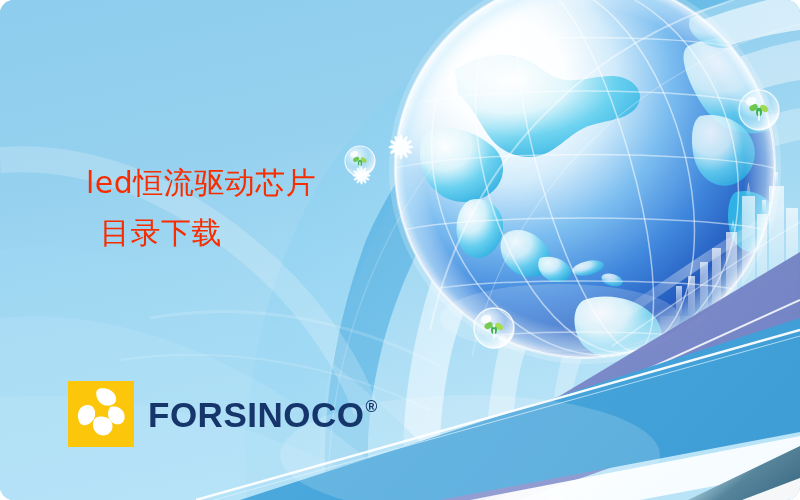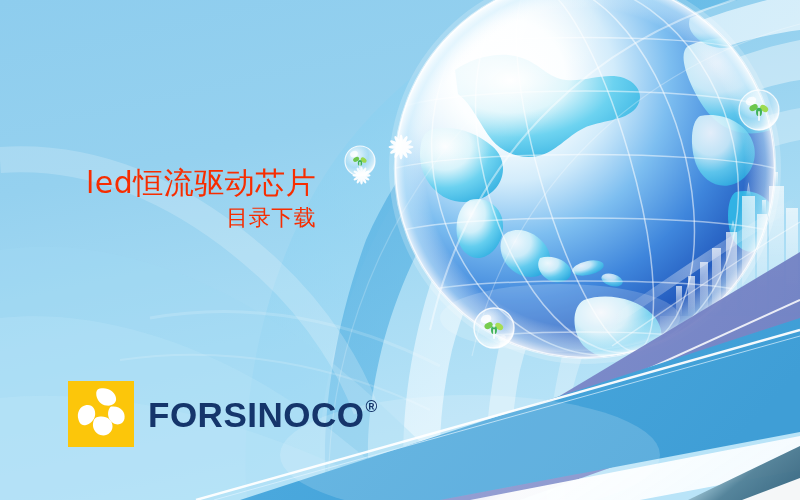--- a/index.html
+++ b/index.html
@@ -13,20 +13,21 @@
   }
 
   
   .banner {
     position: relative;
     width: 800px;
     height: 500px;
     overflow: hidden;
     background: linear-gradient(160deg, #8ecdee 0%, #96d2f0 30%, #a6daf4 62%, #b6e2f7 100%);
     user-select: none;
+    border-radius: 14px;
   }
 
   .layer {
     position: absolute;
     inset: 0;
     pointer-events: none;
   }
   .layer svg { display: block; width: 800px; height: 500px; }
 
   
@@ -39,25 +40,25 @@
     font-family: "DejaVu Sans", "Liberation Sans", sans-serif;
     line-height: 1.34;
     letter-spacing: 0.5px;
   }
   .headline .line1 {
     font-size: 30px;
     white-space: nowrap;
     display: block;
   }
   .headline .line2 {
-    font-size: 22px;
+    font-size: 30px;
     white-space: nowrap;
     display: block;
     margin-left: 14px;
-    text-align: right;
+    margin-top: 10px;
   }
 
   
   .logo-block {
     position: absolute;
     left: 68px;
     top: 381px;
     z-index: 45;
     display: flex;
     align-items: center;

